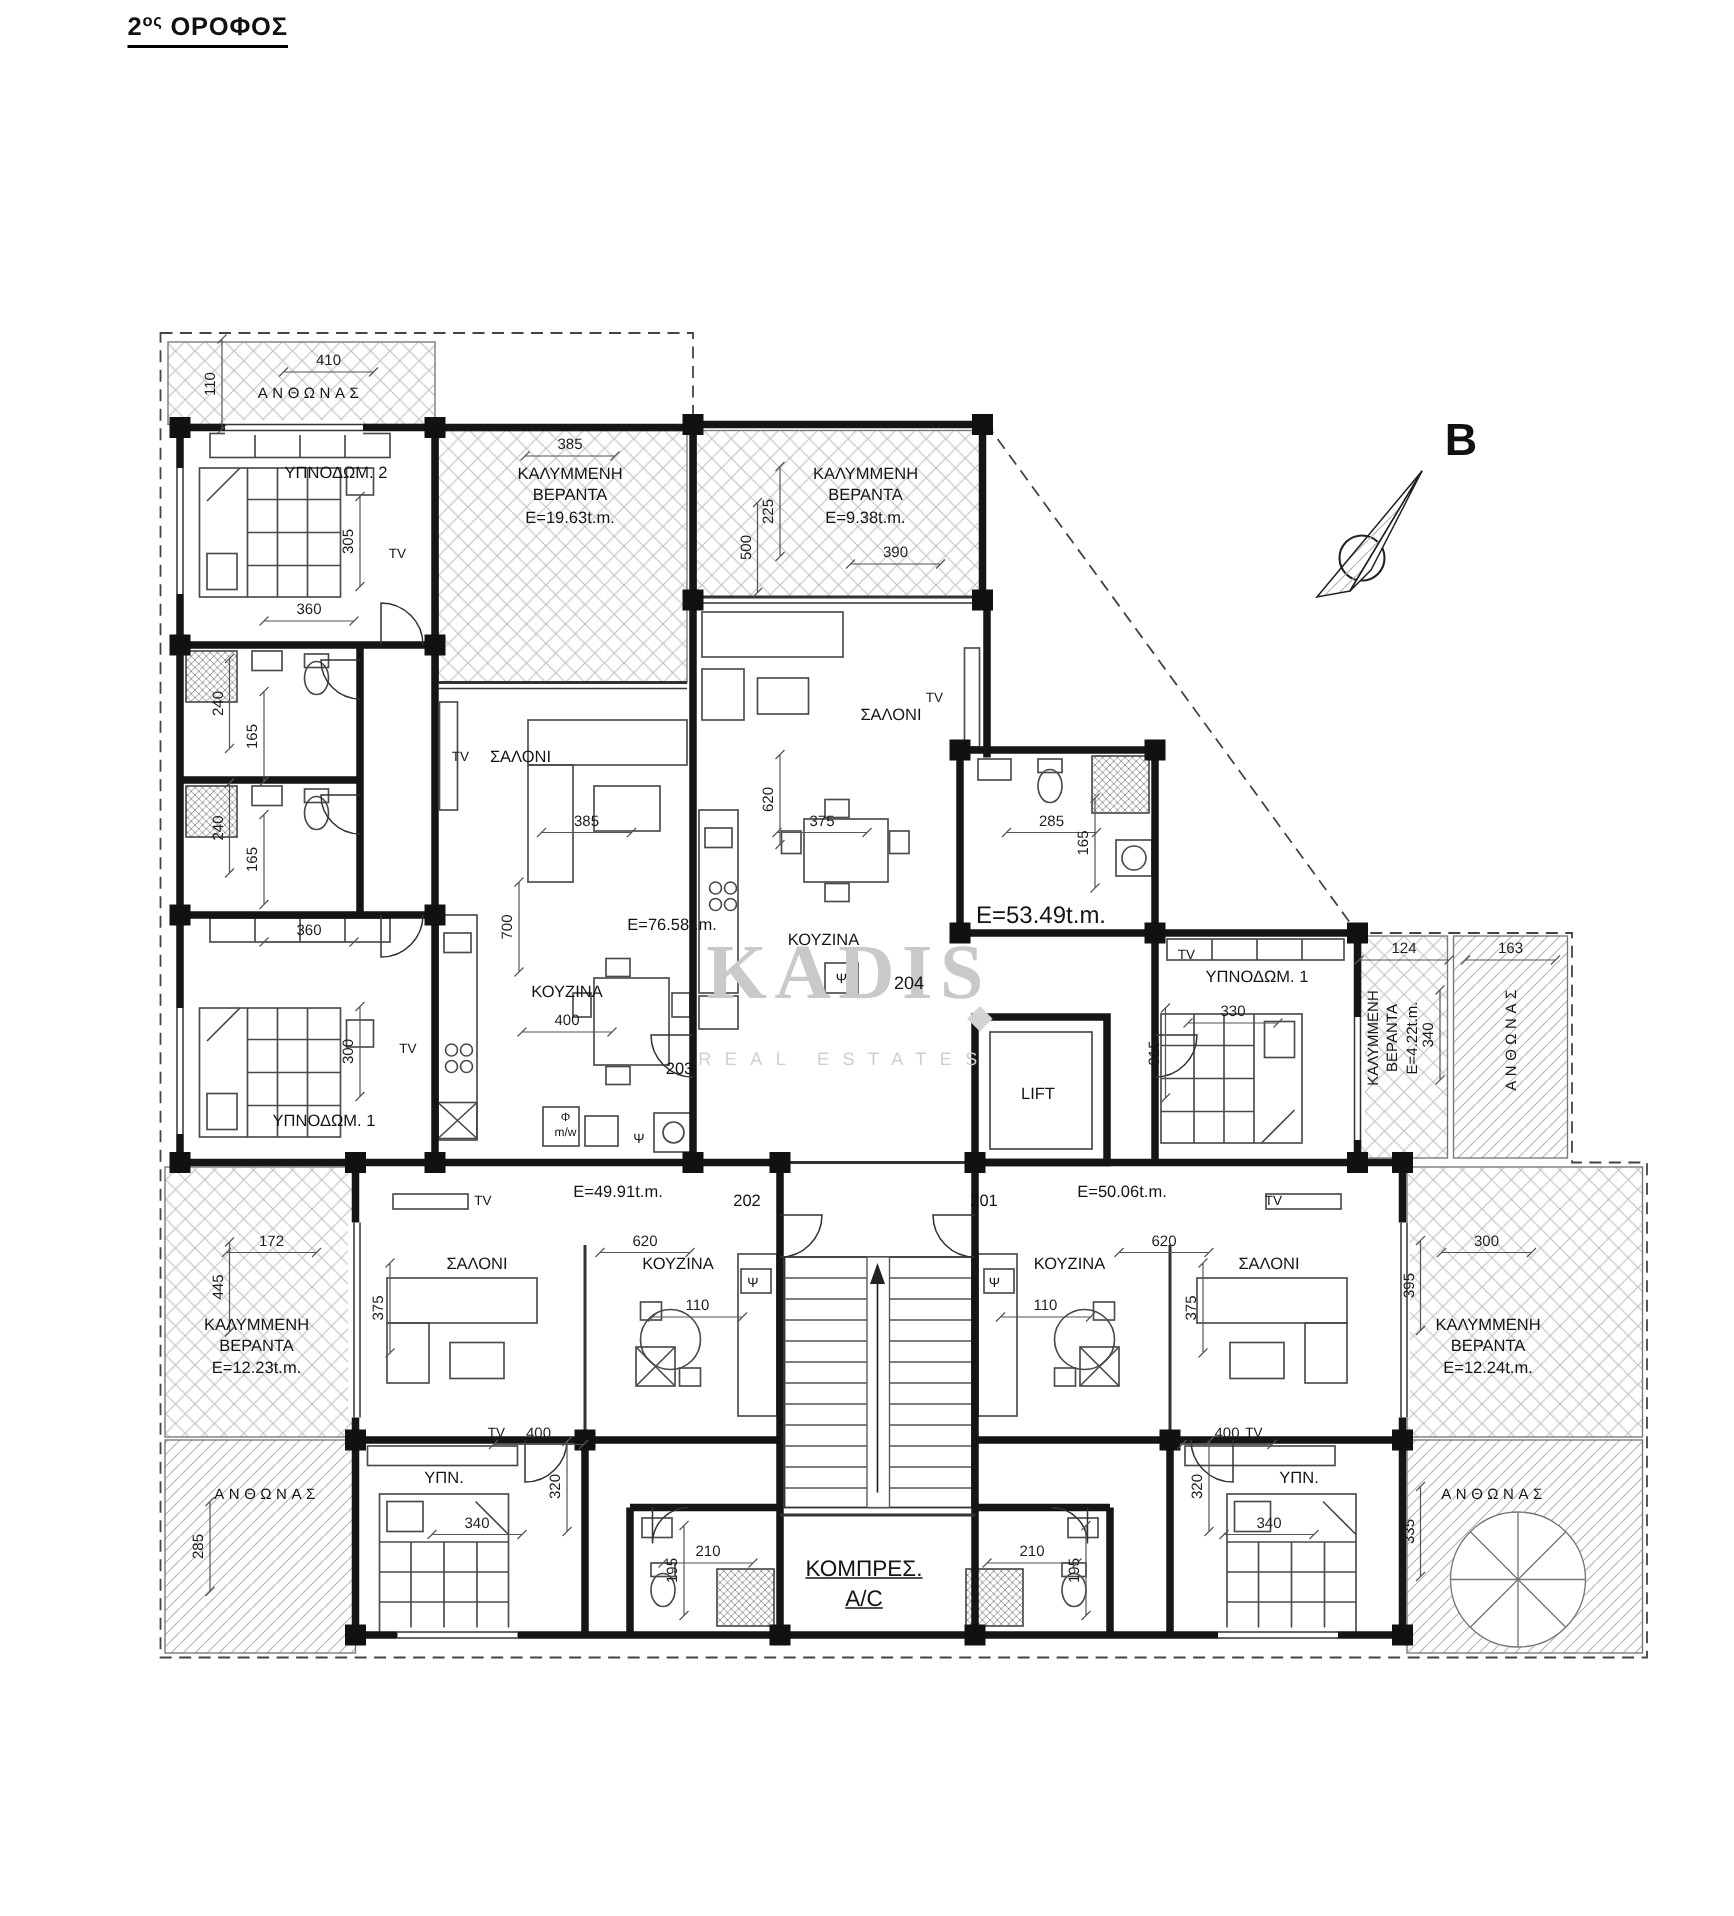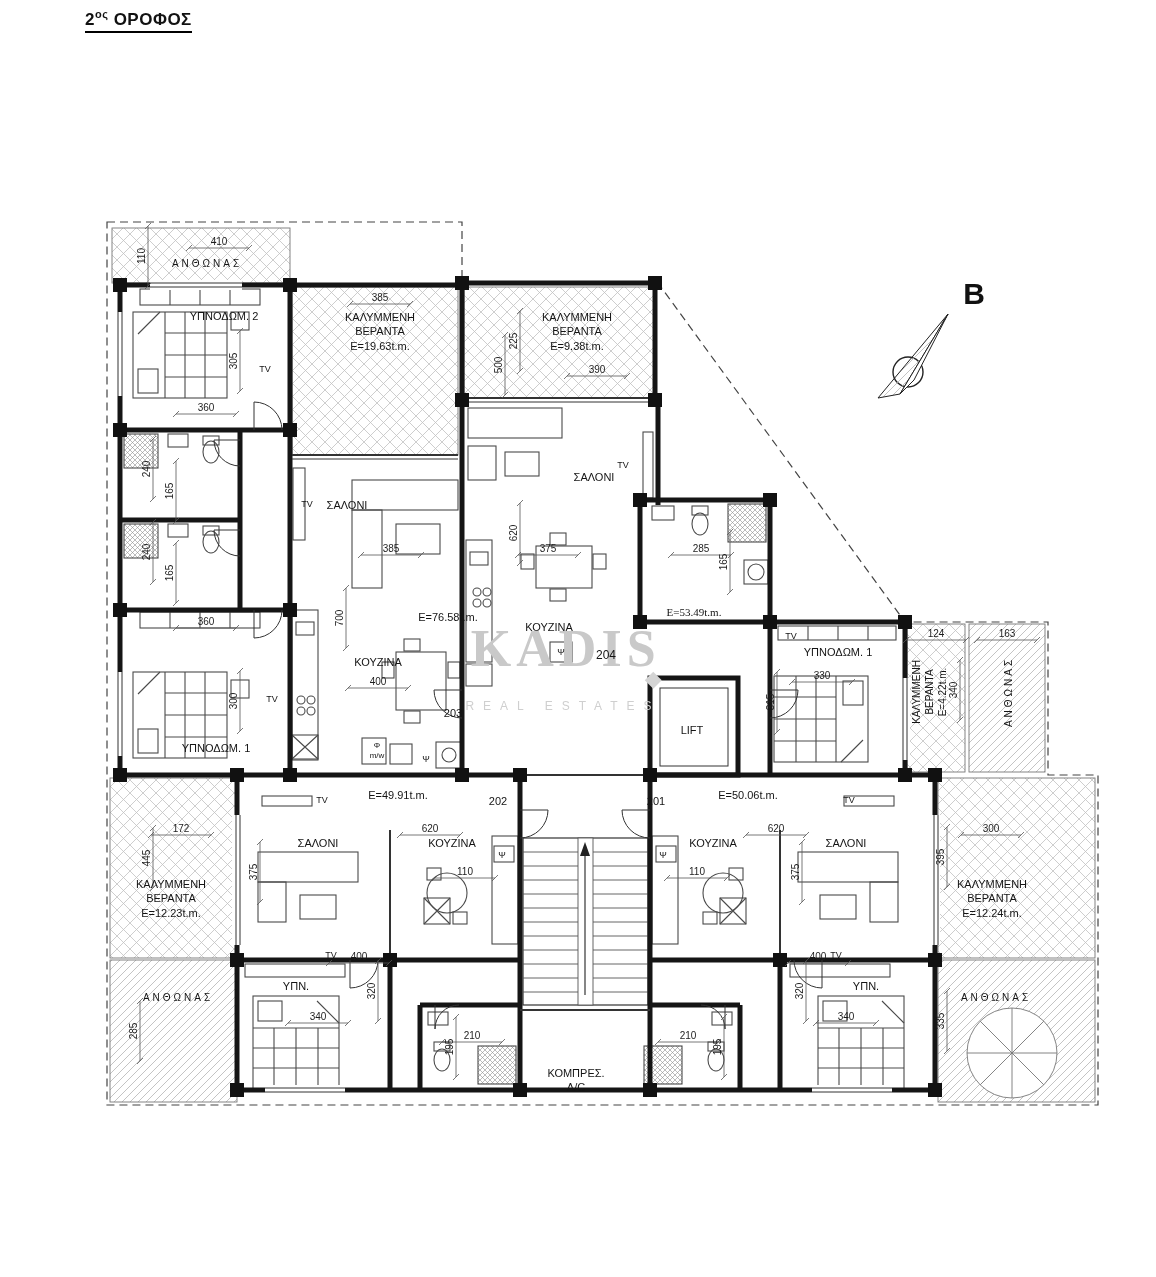--- a/index.html
+++ b/index.html
@@ -347,41 +347,41 @@
 E=19.63t.m.</div>
       <div class="lbl room-label" style="left: 577px; top: 331px; font-size: 11px; transform: translate(-50%, -50%) rotate(0deg);">ΚΑΛΥΜΜΕΝΗ
 ΒΕΡΑΝΤΑ
 E=9.38t.m.</div>
       <div class="lbl room-label" style="left: 265px; top: 370px; font-size: 9px; transform: translate(-50%, -50%) rotate(0deg);">TV</div>
       <div class="lbl room-label" style="left: 307px; top: 505px; font-size: 9px; transform: translate(-50%, -50%) rotate(0deg);">TV</div>
       <div class="lbl room-label" style="left: 347px; top: 505px; font-size: 11px; transform: translate(-50%, -50%) rotate(0deg);">ΣΑΛΟΝΙ</div>
       <div class="lbl room-label" style="left: 594px; top: 477px; font-size: 11px; transform: translate(-50%, -50%) rotate(0deg);">ΣΑΛΟΝΙ</div>
       <div class="lbl room-label" style="left: 623px; top: 466px; font-size: 9px; transform: translate(-50%, -50%) rotate(0deg);">TV</div>
       <div class="lbl room-label" style="left: 420px; top: 617px; font-size: 11px; transform: translate(-50%, -50%) rotate(0deg); margin-left: 28px;">E=76.58t.m.</div>
-      <div class="lbl room-label" style="left: 694px; top: 612px; font-size: 11px; transform: translate(-50%, -50%) rotate(0deg); font-family: Liberation Serif, serif;">E=53.49t.m.</div>
+      <div class="lbl room-label" style="left: 694px; top: 612px; font-size: 16px; transform: translate(-50%, -50%) rotate(0deg);">E=53.49t.m.</div>
       <div class="lbl room-label" style="left: 549px; top: 627px; font-size: 11px; transform: translate(-50%, -50%) rotate(0deg);">ΚΟΥΖΙΝΑ</div>
       <div class="lbl room-label" style="left: 606px; top: 656px; font-size: 12px; transform: translate(-50%, -50%) rotate(0deg);">204</div>
       <div class="lbl room-label" style="left: 378px; top: 662px; font-size: 11px; transform: translate(-50%, -50%) rotate(0deg);">ΚΟΥΖΙΝΑ</div>
       <div class="lbl room-label" style="left: 453px; top: 713px; font-size: 11px; transform: translate(-50%, -50%) rotate(0deg);">203</div>
       <div class="lbl room-label" style="left: 216px; top: 748px; font-size: 11px; transform: translate(-50%, -50%) rotate(0deg);">ΥΠΝΟΔΩΜ. 1</div>
       <div class="lbl room-label" style="left: 272px; top: 700px; font-size: 9px; transform: translate(-50%, -50%) rotate(0deg);">TV</div>
       <div class="lbl room-label" style="left: 838px; top: 652px; font-size: 11px; transform: translate(-50%, -50%) rotate(0deg);">ΥΠΝΟΔΩΜ. 1</div>
       <div class="lbl room-label" style="left: 791px; top: 637px; font-size: 9px; transform: translate(-50%, -50%) rotate(0deg);">TV</div>
       <div class="lbl room-label" style="left: 929px; top: 692px; font-size: 10px; transform: translate(-50%, -50%) rotate(-90deg);">ΚΑΛΥΜΜΕΝΗ
 ΒΕΡΑΝΤΑ
 E=4.22t.m.</div>
       <div class="lbl room-label" style="left: 1008px; top: 692px; font-size: 10px; letter-spacing: 3px; transform: translate(-50%, -50%) rotate(-90deg);">ΑΝΘΩΝΑΣ</div>
       <div class="lbl room-label" style="left: 692px; top: 730px; font-size: 11px; transform: translate(-50%, -50%) rotate(0deg);">LIFT</div>
       <div class="lbl room-label" style="left: 377px; top: 751px; font-size: 8px; transform: translate(-50%, -50%) rotate(0deg);">Φ
 m/w</div>
       <div class="lbl room-label" style="left: 426px; top: 760px; font-size: 9px; transform: translate(-50%, -50%) rotate(0deg);">Ψ</div>
       <div class="lbl room-label" style="left: 561px; top: 653px; font-size: 9px; transform: translate(-50%, -50%) rotate(0deg);">Ψ</div>
       <div class="lbl room-label" style="left: 498px; top: 801px; font-size: 11px; transform: translate(-50%, -50%) rotate(0deg);">202</div>
       <div class="lbl room-label" style="left: 656px; top: 801px; font-size: 11px; transform: translate(-50%, -50%) rotate(0deg);">201</div>
-      <div class="lbl room-label" style="left: 398px; top: 795px; font-size: 11px; transform: translate(-50%, -50%) rotate(0deg); text-align: center;">E=49.91t.m.</div>
+      <div class="lbl room-label" style="left: 412px; top: 795px; font-size: 11px; transform: translate(-50%, -50%) rotate(0deg); text-align: center;">E=49.91t.m.</div>
       <div class="lbl room-label" style="left: 748px; top: 795px; font-size: 11px; transform: translate(-50%, -50%) rotate(0deg);">E=50.06t.m.</div>
       <div class="lbl room-label" style="left: 318px; top: 843px; font-size: 11px; transform: translate(-50%, -50%) rotate(0deg);">ΣΑΛΟΝΙ</div>
       <div class="lbl room-label" style="left: 452px; top: 843px; font-size: 11px; transform: translate(-50%, -50%) rotate(0deg);">ΚΟΥΖΙΝΑ</div>
       <div class="lbl room-label" style="left: 713px; top: 843px; font-size: 11px; transform: translate(-50%, -50%) rotate(0deg);">ΚΟΥΖΙΝΑ</div>
       <div class="lbl room-label" style="left: 846px; top: 843px; font-size: 11px; transform: translate(-50%, -50%) rotate(0deg);">ΣΑΛΟΝΙ</div>
       <div class="lbl room-label" style="left: 322px; top: 801px; font-size: 9px; transform: translate(-50%, -50%) rotate(0deg);">TV</div>
       <div class="lbl room-label" style="left: 849px; top: 801px; font-size: 9px; transform: translate(-50%, -50%) rotate(0deg);">TV</div>
       <div class="lbl room-label" style="left: 171px; top: 898px; font-size: 11px; transform: translate(-50%, -50%) rotate(0deg);">ΚΑΛΥΜΜΕΝΗ
 ΒΕΡΑΝΤΑ
 E=12.23t.m.</div>
@@ -389,21 +389,21 @@
 ΒΕΡΑΝΤΑ
 E=12.24t.m.</div>
       <div class="lbl room-label" style="left: 502px; top: 856px; font-size: 9px; transform: translate(-50%, -50%) rotate(0deg);">Ψ</div>
       <div class="lbl room-label" style="left: 663px; top: 856px; font-size: 9px; transform: translate(-50%, -50%) rotate(0deg);">Ψ</div>
       <div class="lbl room-label" style="left: 331px; top: 956px; font-size: 9px; transform: translate(-50%, -50%) rotate(0deg);">TV</div>
       <div class="lbl room-label" style="left: 836px; top: 956px; font-size: 9px; transform: translate(-50%, -50%) rotate(0deg);">TV</div>
       <div class="lbl room-label" style="left: 296px; top: 986px; font-size: 11px; transform: translate(-50%, -50%) rotate(0deg);">ΥΠΝ.</div>
       <div class="lbl room-label" style="left: 866px; top: 986px; font-size: 11px; transform: translate(-50%, -50%) rotate(0deg);">ΥΠΝ.</div>
       <div class="lbl room-label" style="left: 178px; top: 997px; font-size: 10px; letter-spacing: 3px; transform: translate(-50%, -50%) rotate(0deg);">ΑΝΘΩΝΑΣ</div>
       <div class="lbl room-label" style="left: 996px; top: 997px; font-size: 10px; letter-spacing: 3px; transform: translate(-50%, -50%) rotate(0deg);">ΑΝΘΩΝΑΣ</div>
-      <div class="lbl room-label" style="left: 576px; top: 1080px; font-size: 11px; transform: translate(-50%, -50%) rotate(0deg);">ΚΟΜΠΡΕΣ.
+      <div class="lbl room-label" style="left: 576px; top: 1056px; font-size: 15px; transform: translate(-50%, -50%) rotate(0deg); text-decoration: underline;">ΚΟΜΠΡΕΣ.
 A/C</div>
       <div class="lbl dim-label" style="left: 219px; top: 241px; font-size: 10px; transform: translate(-50%, -50%) rotate(0deg);">410</div>
       <div class="lbl dim-label" style="left: 141px; top: 256px; font-size: 10px; transform: translate(-50%, -50%) rotate(-90deg);">110</div>
       <div class="lbl dim-label" style="left: 380px; top: 297px; font-size: 10px; transform: translate(-50%, -50%) rotate(0deg);">385</div>
       <div class="lbl dim-label" style="left: 513px; top: 341px; font-size: 10px; transform: translate(-50%, -50%) rotate(-90deg);">225</div>
       <div class="lbl dim-label" style="left: 498px; top: 365px; font-size: 10px; transform: translate(-50%, -50%) rotate(-90deg);">500</div>
       <div class="lbl dim-label" style="left: 597px; top: 369px; font-size: 10px; transform: translate(-50%, -50%) rotate(0deg);">390</div>
       <div class="lbl dim-label" style="left: 233px; top: 361px; font-size: 10px; transform: translate(-50%, -50%) rotate(-90deg);">305</div>
       <div class="lbl dim-label" style="left: 206px; top: 407px; font-size: 10px; transform: translate(-50%, -50%) rotate(0deg);">360</div>
       <div class="lbl dim-label" style="left: 146px; top: 469px; font-size: 10px; transform: translate(-50%, -50%) rotate(-90deg);">240</div>

